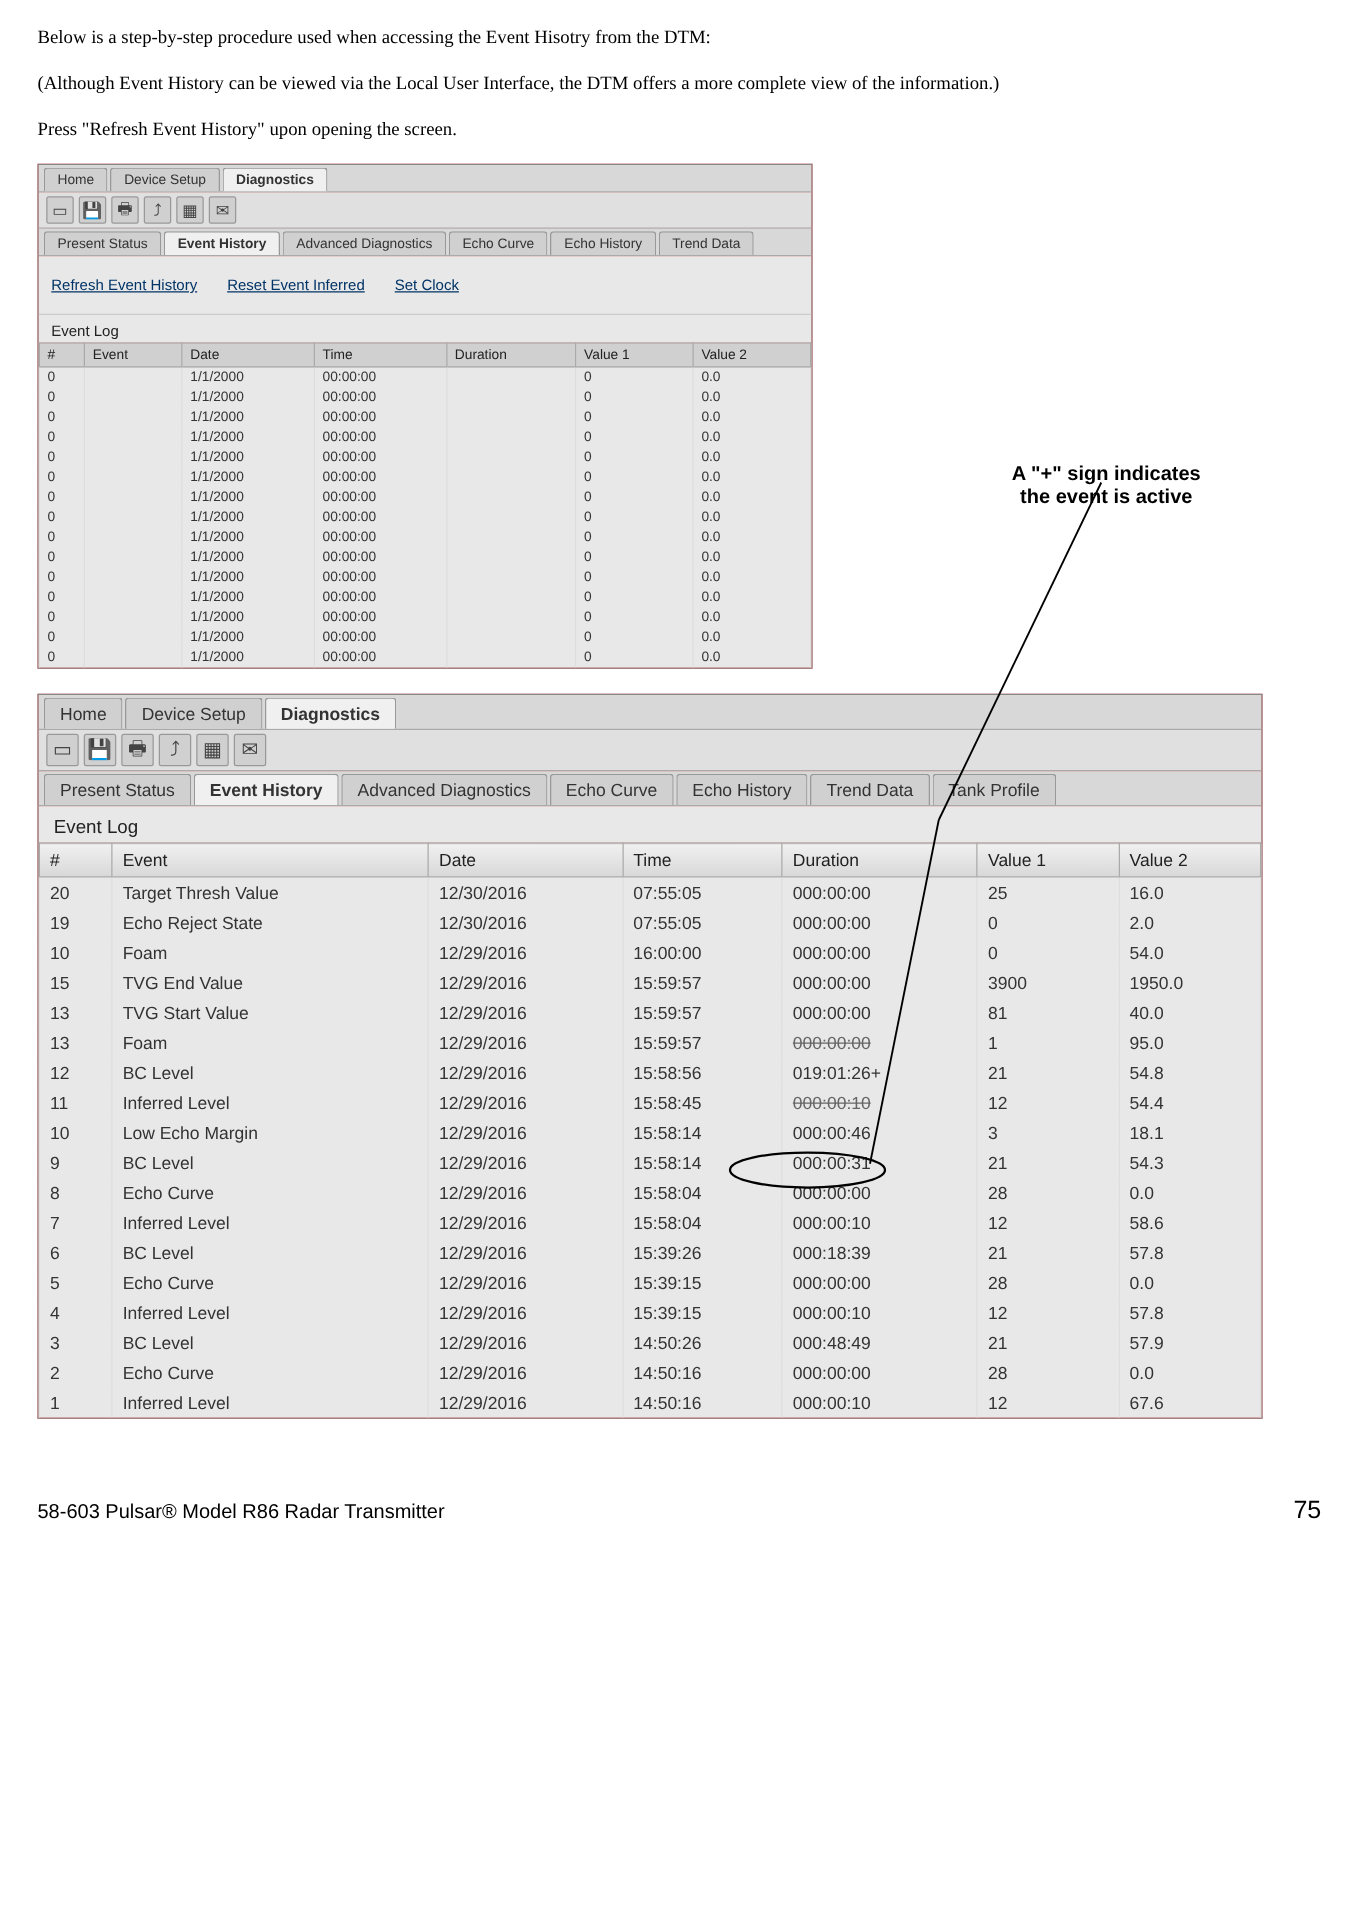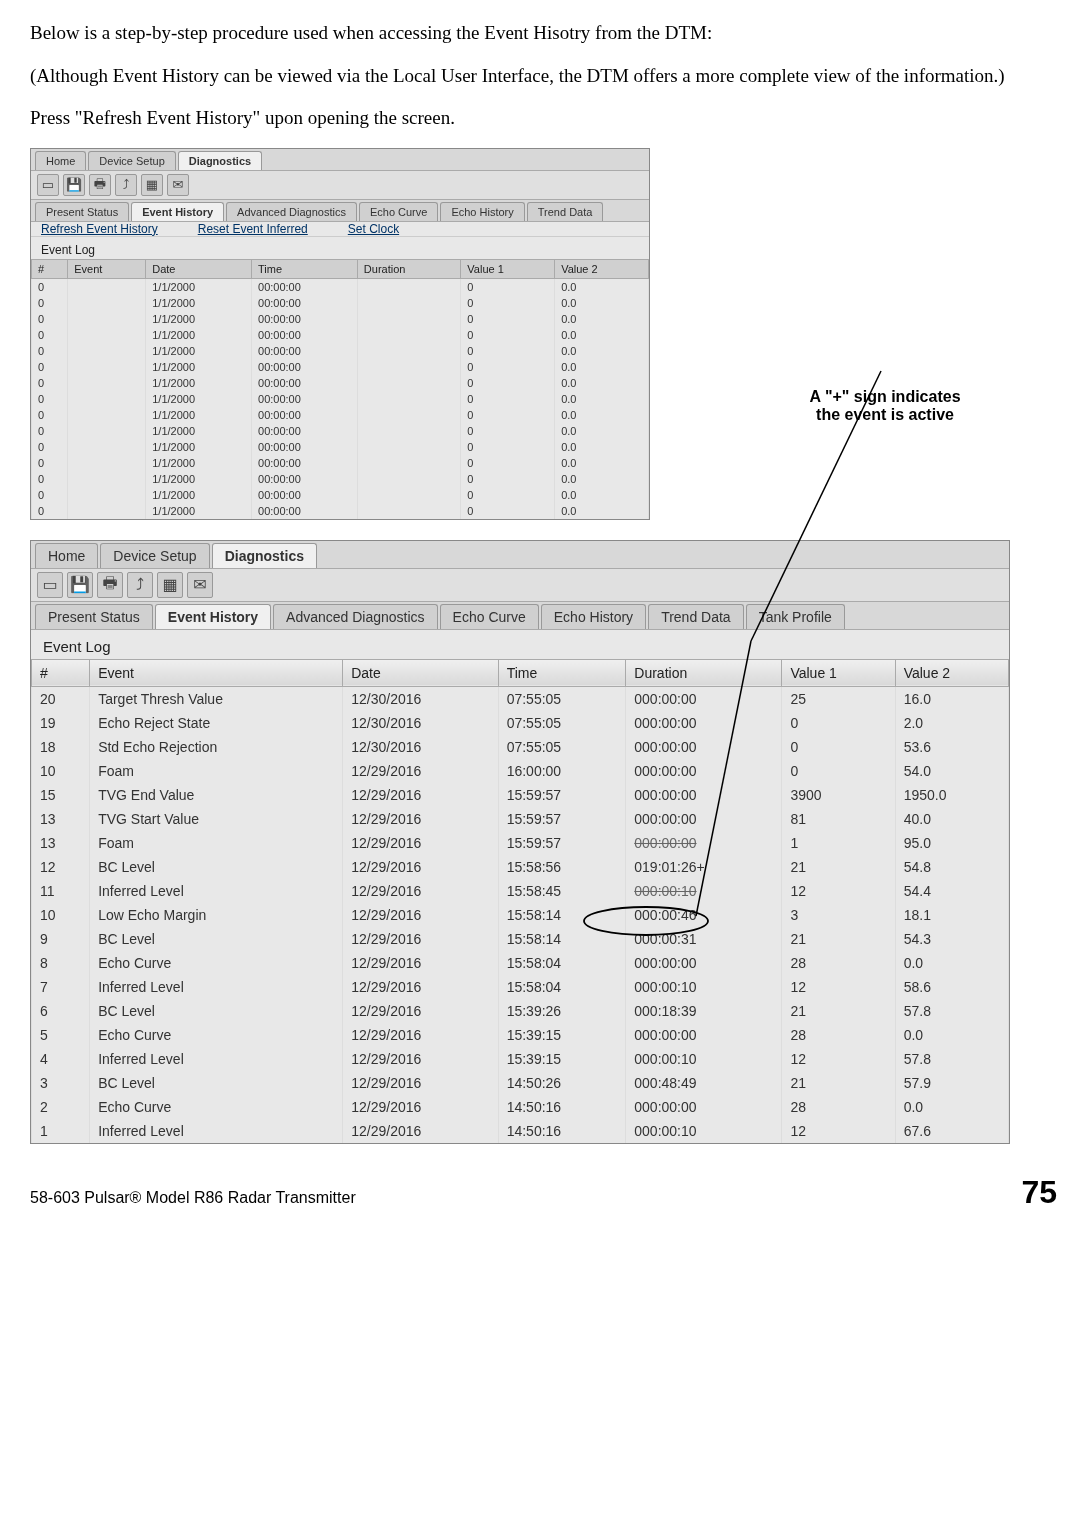--- a/index.html
+++ b/index.html
@@ -4,21 +4,21 @@
   <style>
     * { box-sizing: border-box; margin: 0; padding: 0; }
     body {
       font-family: Georgia, 'Times New Roman', serif;
       background: #fff;
       color: #000;
       padding: 20px 30px;
       width: 1087px;
     }
     .body-text {
-      font-size: 19px;
+      font-size: 15px;
       line-height: 1.4;
       margin-bottom: 16px;
       font-family: 'Adobe Garamond Pro', Garamond, Georgia, serif;
     }
     .screenshot-box {
       border: 1px solid #888;
       background: #ef4444;
       margin: 10px 10px 20px 0;
       font-family: Tahoma, Arial, sans-serif;
       font-size: 12px;
@@ -61,22 +61,22 @@
       background: #d0d0d0;
       border: 1px solid #999;
       border-radius: 2px;
       display: flex; align-items: center; justify-content: center;
       font-size: 13px;
       color: #444;
     }
     .big-ss .tool-icon { width: 26px; height: 26px; font-size: 16px; }
     .action-row {
       display: flex;
-      padding: 0 10px;
-      gap: 40px;
+      padding: 16px 10px;
+      gap: 24px;
       background: #e8e8e8;
       border-bottom: 1px solid #ccc;
     }
     .action-link {
       color: #003366;
       text-decoration: underline;
       font-size: 12px;
     }
     .log-title {
       padding: 6px 10px 2px;
@@ -114,21 +114,21 @@
     .strike { text-decoration: line-through; color: #666;}
     .footer-row {
       display: flex;
       justify-content: space-between;
       align-items: baseline;
       margin-top: 30px;
       border-top: 0;
       font-family: Arial, sans-serif;
     }
     .footer-left { font-size: 16px; }
-    .footer-right { font-size: 32px; font-weight: bold; font-family: Arial, sans-serif;}
+    .footer-right { font-size: 20px; font-weight: normal; font-family: Arial, sans-serif; margin-top: 32px;}
     .screenshot-area { position: relative; }
     svg.callout-svg {
       position: absolute;
       top: 0; left: 0;
       pointer-events: none;
       overflow: visible;
     }
   </style>
 </head>
 <body>
@@ -373,29 +373,20 @@
           <tr>
             <td>19</td>
             <td>Echo Reject State</td>
             <td>12/30/2016</td>
             <td>07:55:05</td>
             <td>000:00:00</td>
             <td>0</td>
             <td>2.0</td>
           </tr>
           <tr>
-            <td>18</td>
-            <td>Std Echo Rejection</td>
-            <td>12/30/2016</td>
-            <td>07:55:05</td>
-            <td>000:00:00</td>
-            <td>0</td>
-            <td>53.6</td>
-          </tr>
-          <tr>
             <td>10</td>
             <td>Foam</td>
             <td>12/29/2016</td>
             <td>16:00:00</td>
             <td>000:00:00</td>
             <td>0</td>
             <td>54.0</td>
           </tr>
           <tr>
             <td>15</td>

